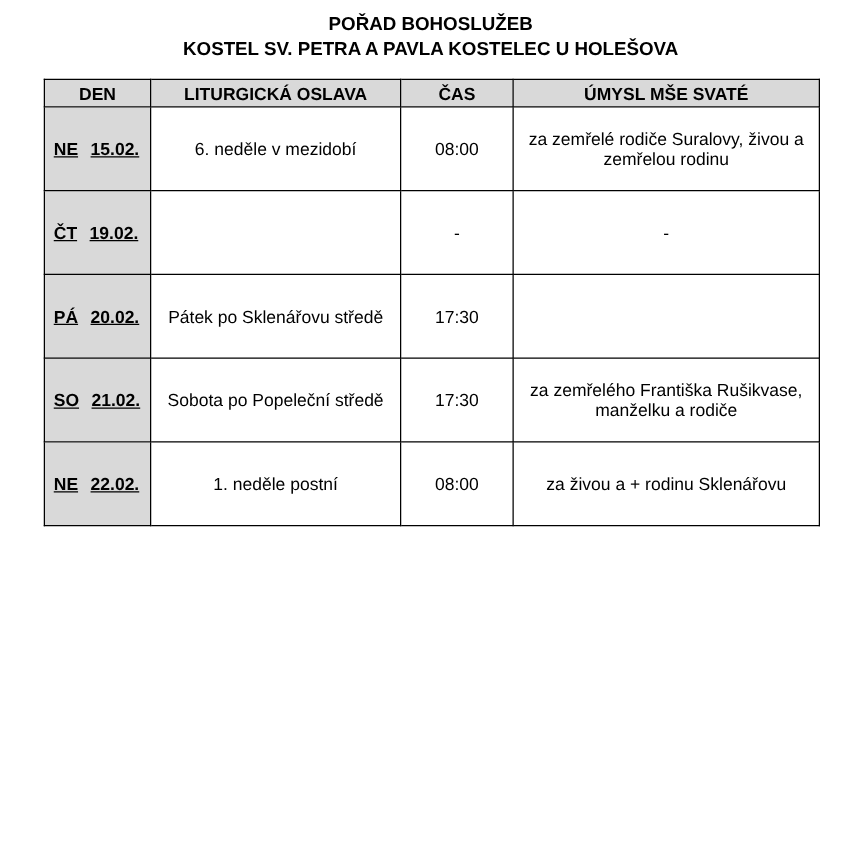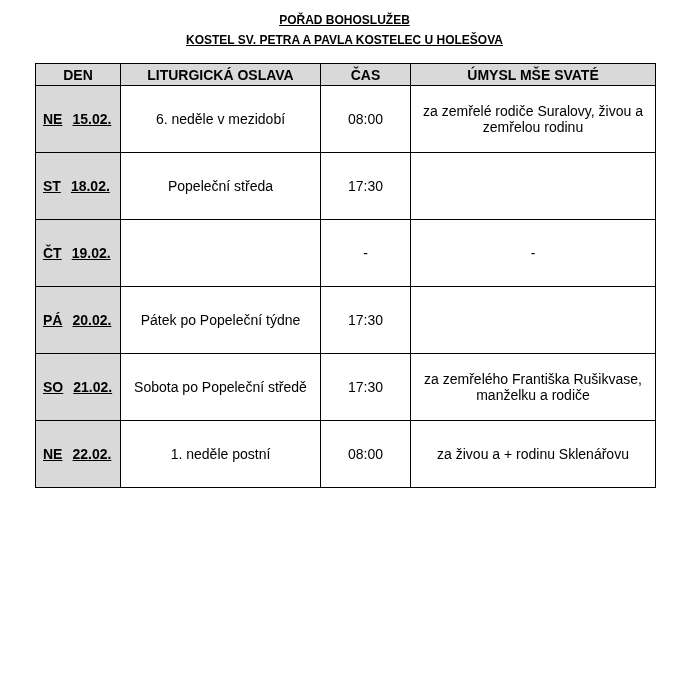--- a/index.html
+++ b/index.html
@@ -9,24 +9,23 @@
     background: #ffffff;
     color: #000000;
     font-family: "Liberation Sans", sans-serif;
   }
   .titles {
     text-align: center;
     padding-top: 10px;
   }
   .title-main,
   .title-sub {
-    font-size: 12px;
+    font-size: 15px;
     font-weight: bold;
     line-height: 20px;
-    text-decoration: underline;
   }
   .title-dates {
     font-size: 14px;
     font-weight: normal;
     line-height: 20px;
   }
   table.schedule {
     border-collapse: collapse;
     table-layout: fixed;
     width: 620px;
@@ -87,34 +86,28 @@
     </tr>
   </thead>
   <tbody>
     <tr class="data-row">
       <td class="day-cell"><span>NE</span><span class="day-date">15.02.</span></td>
       <td>6. neděle v mezidobí</td>
       <td>08:00</td>
       <td>za zemřelé rodiče Suralovy, živou a zemřelou rodinu</td>
     </tr>
     <tr class="data-row">
-      <td class="day-cell"><span>ST</span><span class="day-date">18.02.</span></td>
-      <td>Popeleční středa</td>
-      <td>17:30</td>
-      <td></td>
-    </tr>
-    <tr class="data-row">
       <td class="day-cell"><span>ČT</span><span class="day-date">19.02.</span></td>
       <td></td>
       <td>-</td>
       <td>-</td>
     </tr>
     <tr class="data-row">
       <td class="day-cell"><span>PÁ</span><span class="day-date">20.02.</span></td>
-      <td>Pátek po Popeleční týdne</td>
+      <td>Pátek po Sklenářovu středě</td>
       <td>17:30</td>
       <td></td>
     </tr>
     <tr class="data-row">
       <td class="day-cell"><span>SO</span><span class="day-date">21.02.</span></td>
       <td>Sobota po Popeleční středě</td>
       <td>17:30</td>
       <td>za zemřelého Františka Rušikvase, manželku a rodiče</td>
     </tr>
     <tr class="data-row">

